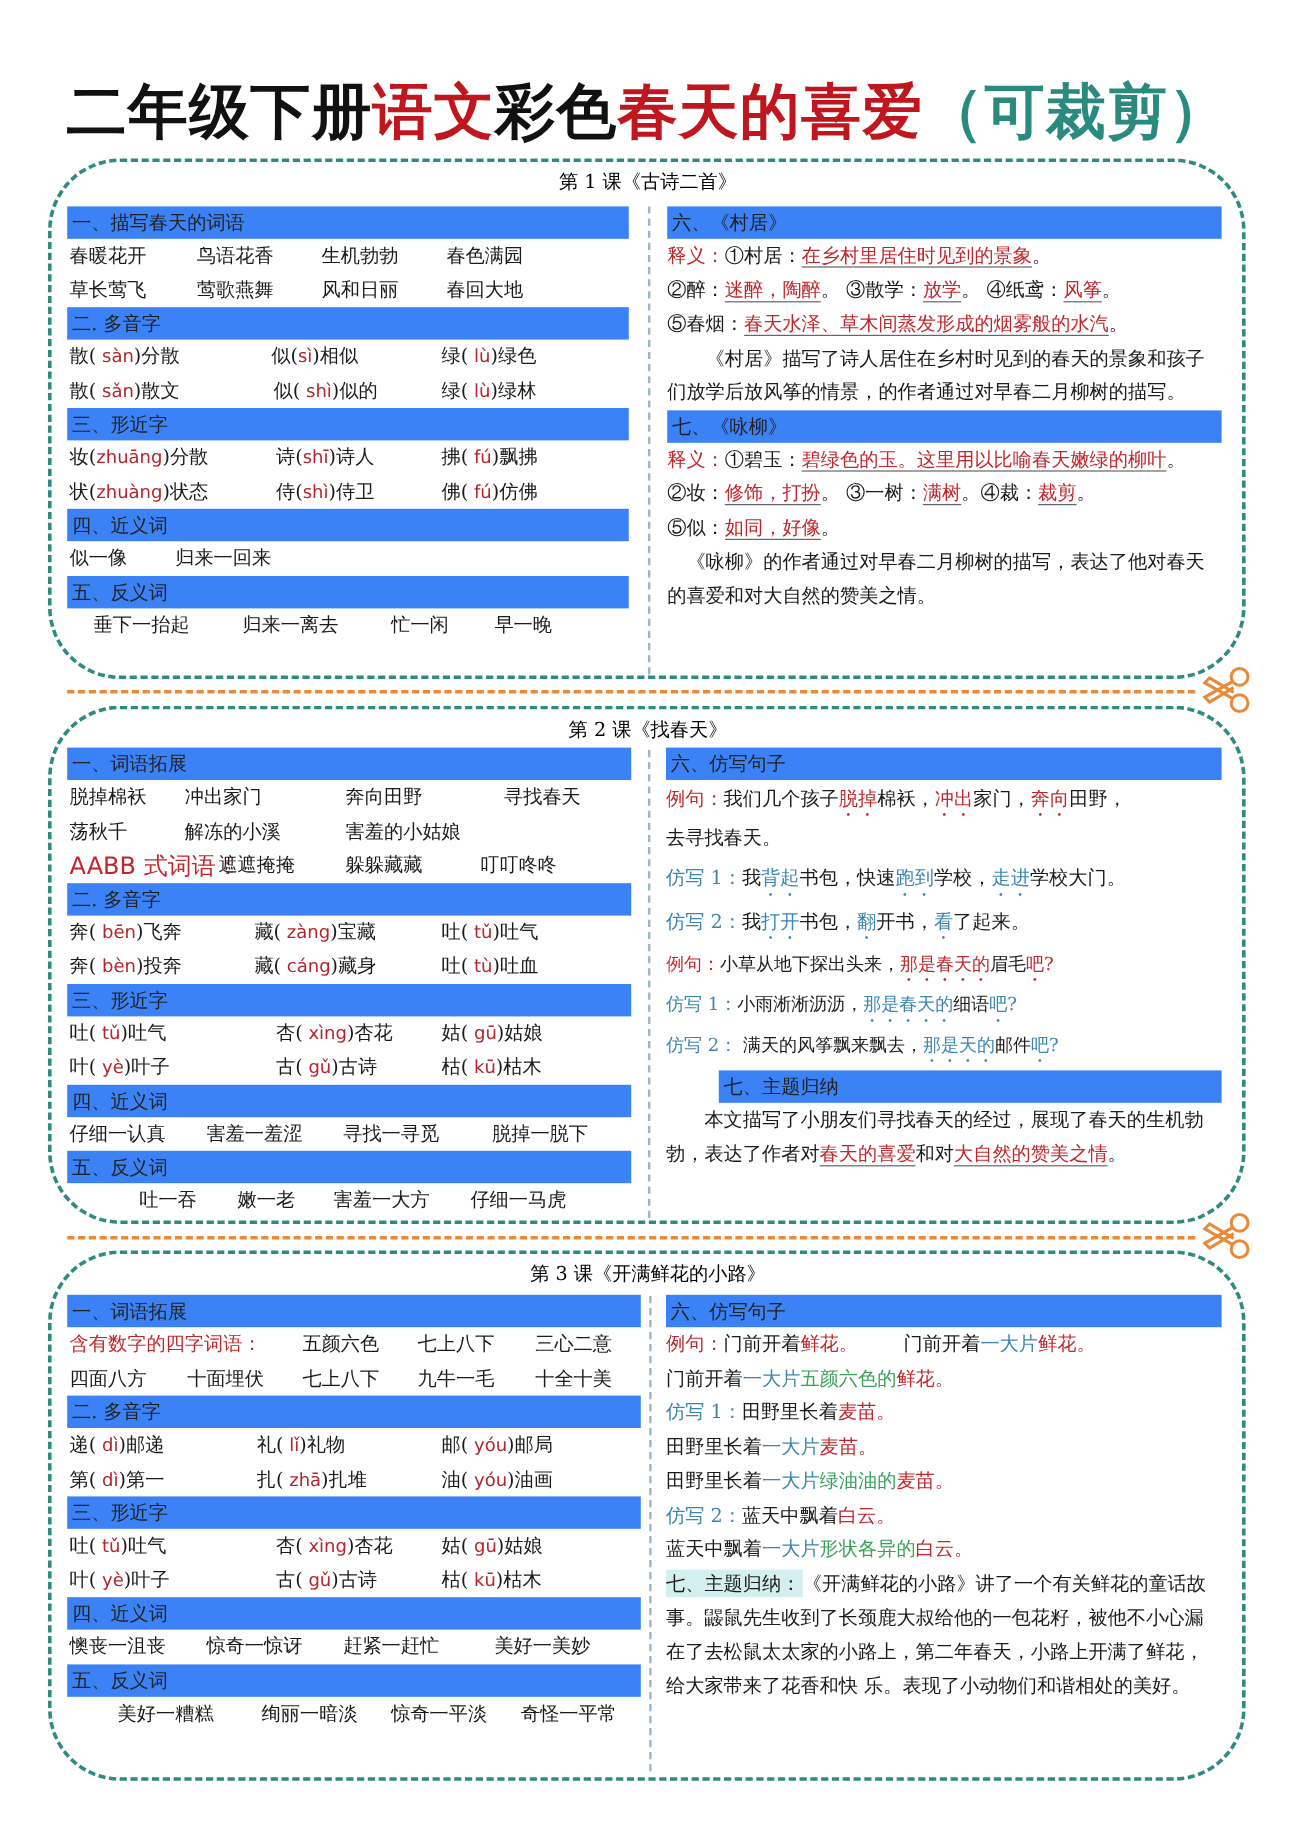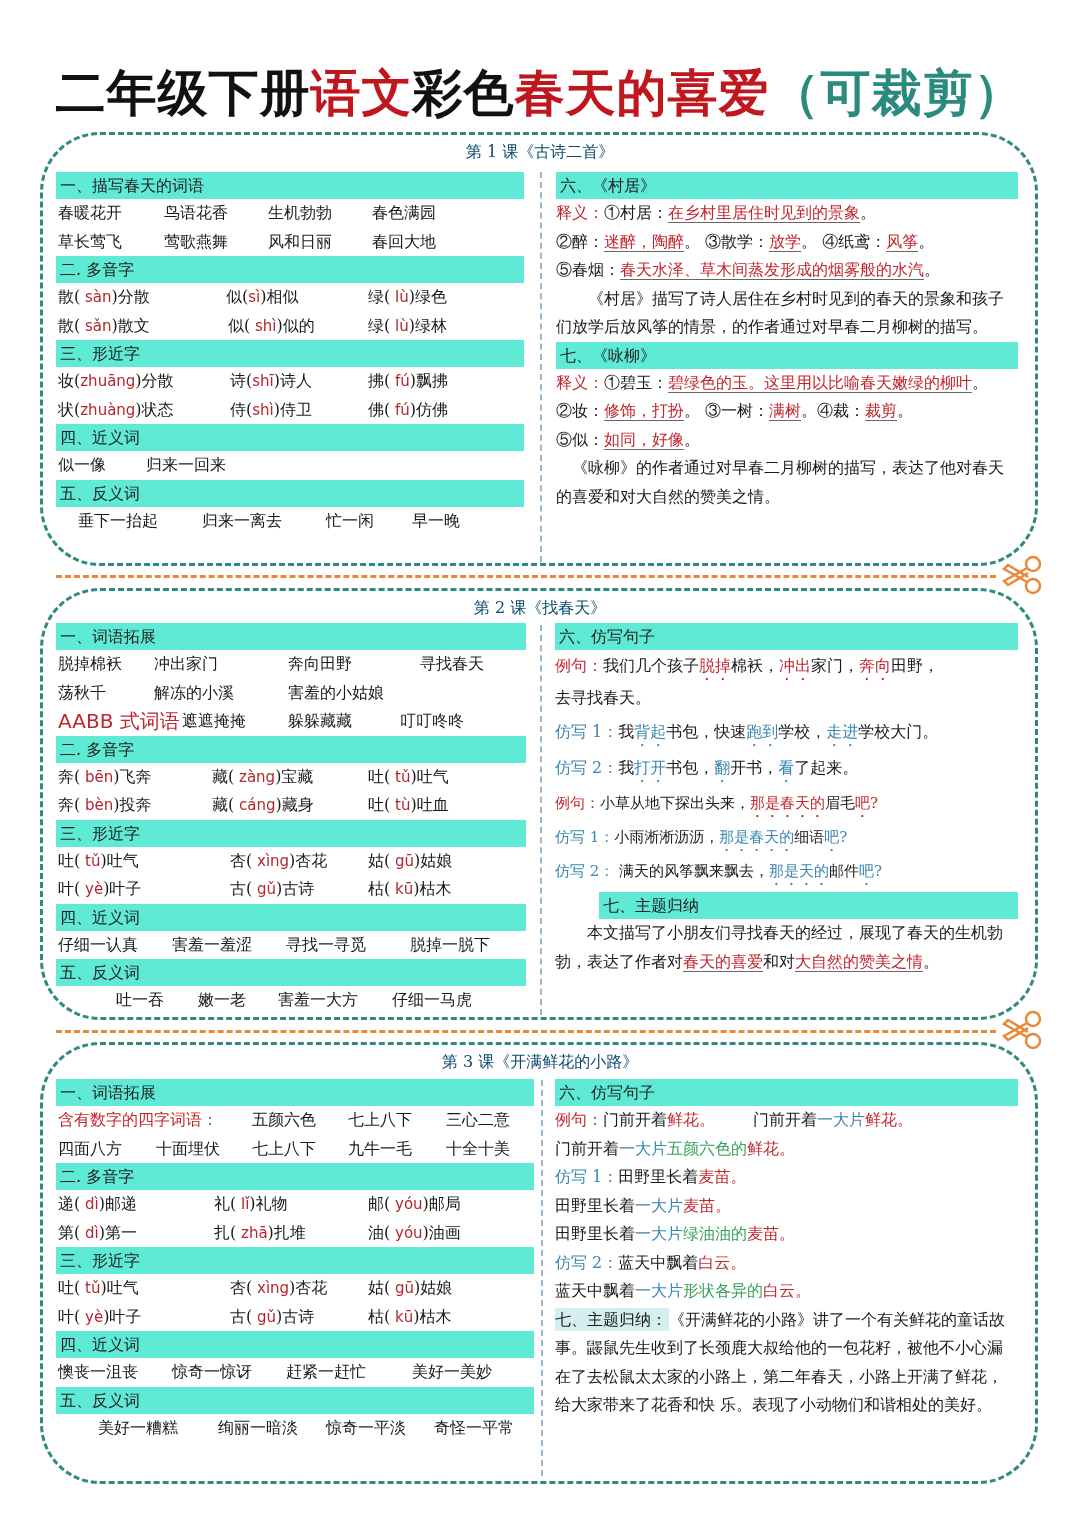--- a/index.html
+++ b/index.html
@@ -16,27 +16,27 @@
   .title .black { color: #111111; }
   .title .red { color: #c0171f; }
   .title .teal { color: #2a8a7e; }
 
   .card {
     position: absolute; left: 40px; width: 998px;
     border: 3px dashed #2f8a80; border-radius: 60px;
   }
   .card-title {
     position: absolute; left: 0; width: 100%; text-align: center;
-    font-size: 16px; line-height: 22px; color: #0c4a6e;
+    font-size: 16px; line-height: 22px; color: #000000;
   }
   .col { position: absolute; }
   .vdiv { position: absolute; width: 0; border-left: 2px dashed #9bb7c9; }
 
   .sec-head {
-    background: #5eead4; height: 27px; line-height: 27px;
+    background: #3b82f6; height: 27px; line-height: 27px;
     font-size: 16px; padding-left: 4px; color: #222;
   }
   .row {
     height: 28.5px; line-height: 28.5px; font-size: 16px; white-space: nowrap;
     position: relative;
   }
   .row span.c { position: absolute; top: 0; }
   .py { color: #b3262d; font-family: "DejaVu Sans", "Liberation Sans", sans-serif; font-size: 15px; }
   .red { color: #c0272d; }
   .blue { color: #3a86b0; }

